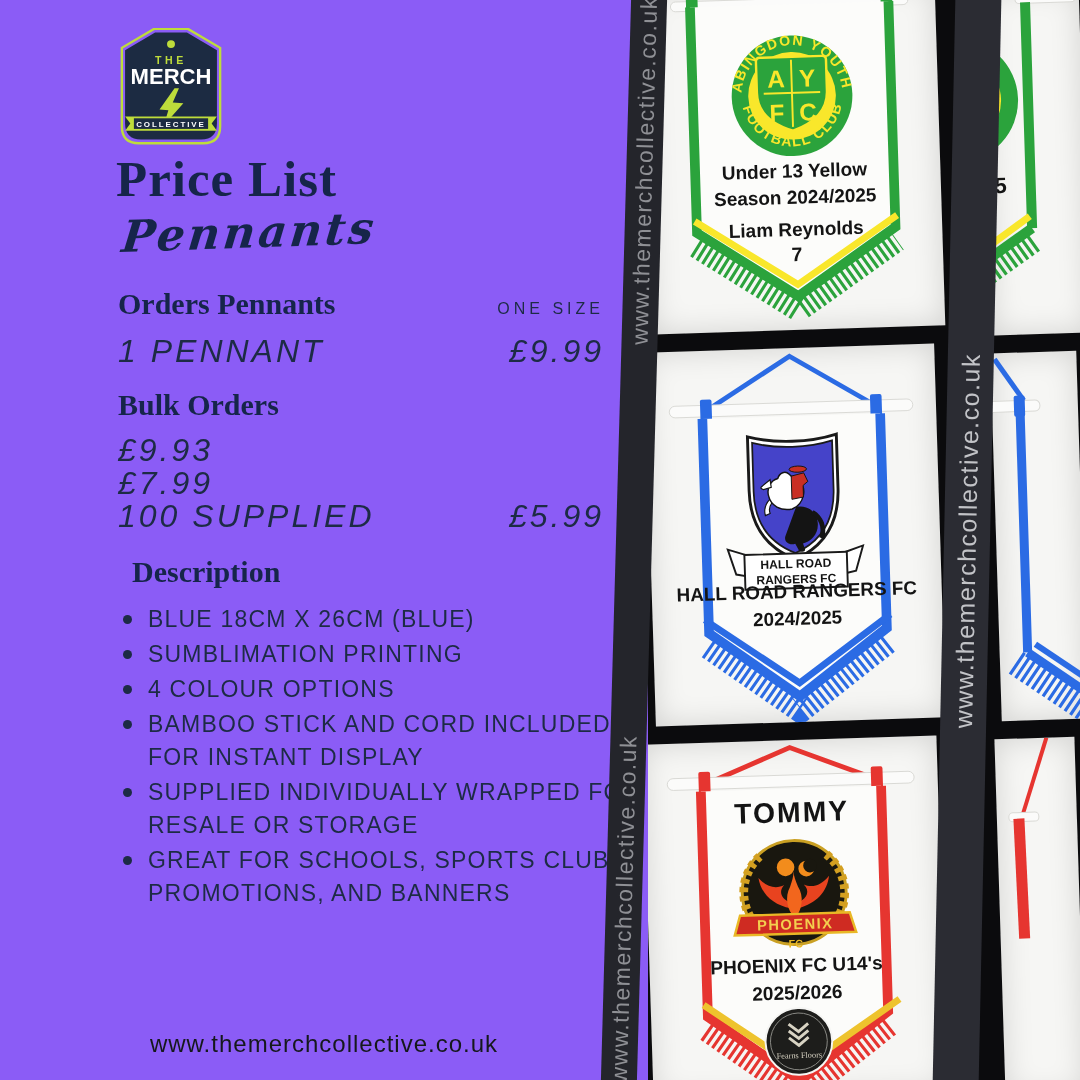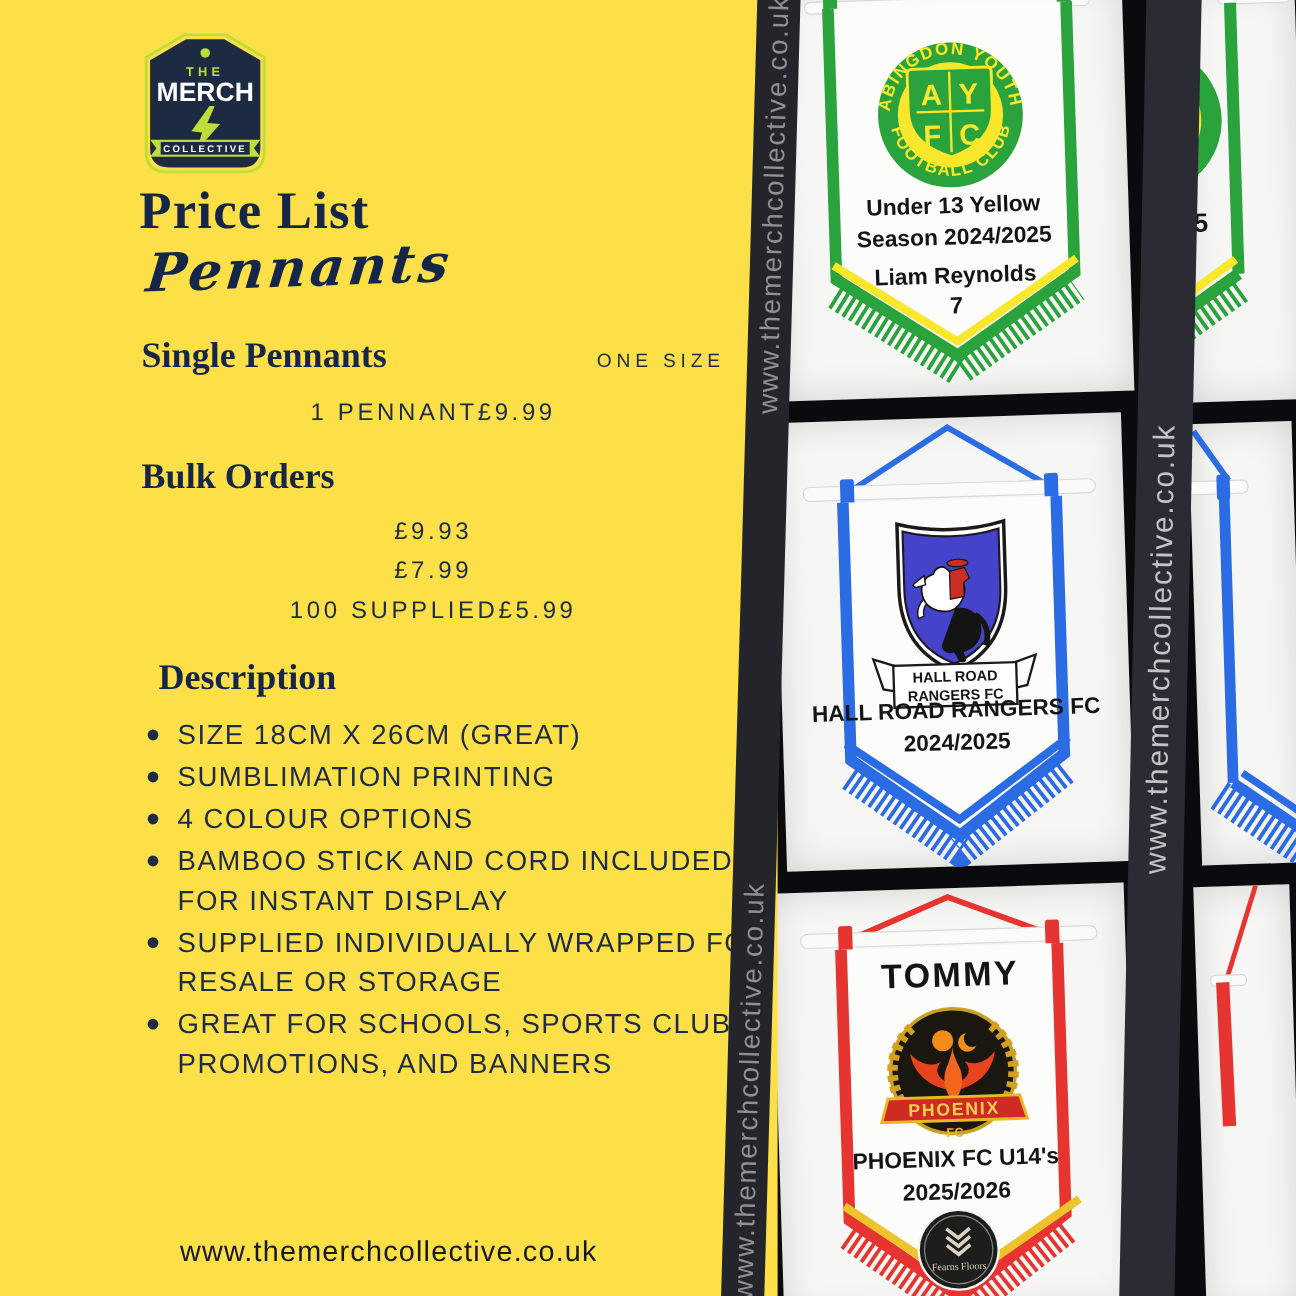--- a/index.html
+++ b/index.html
@@ -1,32 +1,32 @@
 <!DOCTYPE html>
 <html><head>
 <meta charset="utf-8">
 <style>
   html,body{margin:0;padding:0;}
   body{width:1080px;height:1080px;position:relative;overflow:hidden;background:#0b0b0d;
        font-family:"Liberation Sans",sans-serif;}
   
-  .left-panel{position:absolute;left:0;top:0;width:648px;height:1080px;background:#fde047;
+  .left-panel{position:absolute;left:0;top:0;width:648px;height:1080px;background:#8b5cf6;
               box-sizing:border-box;padding:28px 0 0 118px;z-index:2;}
   .logo-svg{display:block;width:106px;height:117px;}
   .page-title{font-family:"Liberation Serif",serif;font-weight:bold;color:#16254a;
-              font-size:44px;line-height:1.05;margin:8px 0 2px -2px;letter-spacing:1px;}
+              font-size:51px;line-height:1.05;margin:8px 0 2px -2px;letter-spacing:1px;}
   .page-subtitle{font-family:"DejaVu Serif",serif;font-style:italic;font-weight:bold;
               color:#16254a;font-size:44px;line-height:1.1;margin:6px 0 0 4px;
               transform:skewX(-8deg) rotate(-2deg);transform-origin:left center;letter-spacing:3px;width:max-content;}
   .price-block{width:486px;}
   .head-row{display:flex;justify-content:space-between;align-items:baseline;}
   .serif-head{font-family:"Liberation Serif",serif;font-weight:bold;color:#16254a;font-size:30px;}
   .size-label{font-size:16px;color:#1d2b45;letter-spacing:4px;}
-  .price-row{display:flex;justify-content:center;font-size:20px;color:#1d2b45;
-             letter-spacing:3px;line-height:33px;}
+  .price-row{display:flex;justify-content:space-between;font-size:32px;color:#1d2b45;
+             letter-spacing:3px;line-height:33px;font-style:italic;}
   .mt-single{margin-top:26px;}
   .mt-row1{margin-top:14px;}
   .mt-bulk{margin-top:20px;}
   .mt-rows{margin-top:12px;}
   .mt-desc{margin-top:22px;margin-left:14px;}
   .bullets{list-style:none;margin:14px 0 0 0;padding:0;width:560px;}
   .bullets li{position:relative;padding-left:30px;font-size:23px;letter-spacing:1.2px;
               color:#1d2b45;line-height:33px;white-space:pre-line;margin-bottom:2px;}
   .bullets li::before{content:"";position:absolute;left:5px;top:12px;width:9px;height:9px;
               border-radius:50%;background:#1d2b45;}
@@ -70,21 +70,21 @@
     <polygon points="8,100 112,100 106,108 112,116 8,116 14,108" fill="#bedc3b"></polygon>
     <rect x="18" y="102" width="84" height="12" fill="#1c2b42"></rect>
     <text x="60" y="111.5" text-anchor="middle" font-size="9" letter-spacing="2.2" fill="#ffffff" font-weight="bold">COLLECTIVE</text>
   </svg>
 
   <div class="page-title">Price List</div>
   <div class="page-subtitle">Pennants</div>
 
   <div class="price-block">
     <div class="head-row mt-single">
-      <span class="serif-head">Single Pennants</span>
+      <span class="serif-head">Orders Pennants</span>
       <span class="size-label">ONE SIZE</span>
     </div>
     <div class="price-row mt-row1">
       <span>1 PENNANT</span>
       <span>£9.99</span>
     </div>
 
     <div class="serif-head mt-bulk">Bulk Orders</div>
 
     <div class="mt-rows">
@@ -95,21 +95,21 @@
         <span>£7.99</span>
       </div>
       <div class="price-row">
         <span>100 SUPPLIED</span>
         <span>£5.99</span>
       </div>
     </div>
 
     <div class="serif-head mt-desc">Description</div>
     <ul class="bullets">
-      <li>SIZE 18CM X 26CM (GREAT)</li>
+      <li>BLUE 18CM X 26CM (BLUE)</li>
       <li>SUMBLIMATION PRINTING</li>
       <li>4 COLOUR OPTIONS</li>
       <li>BAMBOO STICK AND CORD INCLUDED
 FOR INSTANT DISPLAY</li>
       <li>SUPPLIED INDIVIDUALLY WRAPPED FOR
 RESALE OR STORAGE</li>
       <li>GREAT FOR SCHOOLS, SPORTS CLUBS,
 PROMOTIONS, AND BANNERS</li>
     </ul>
   </div>

